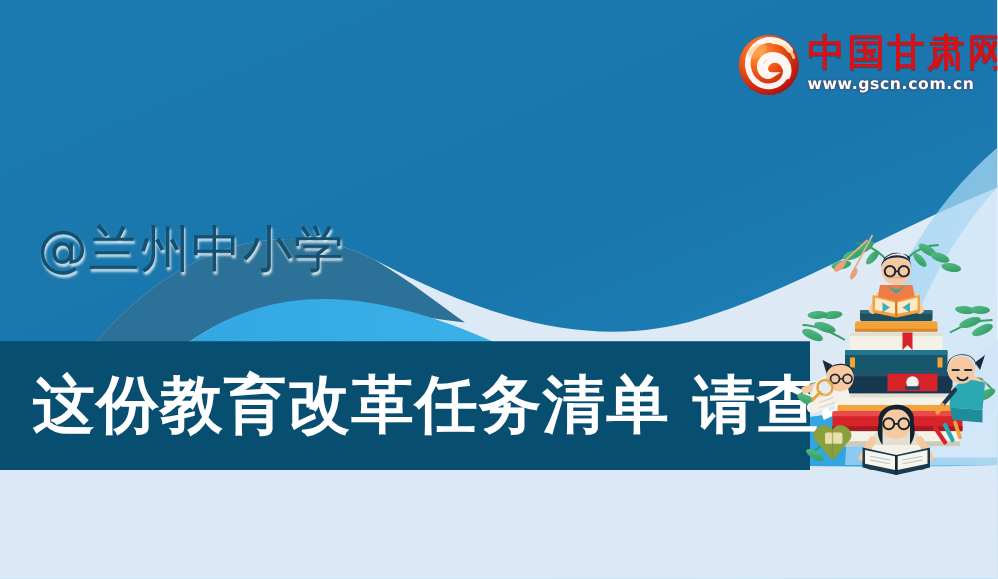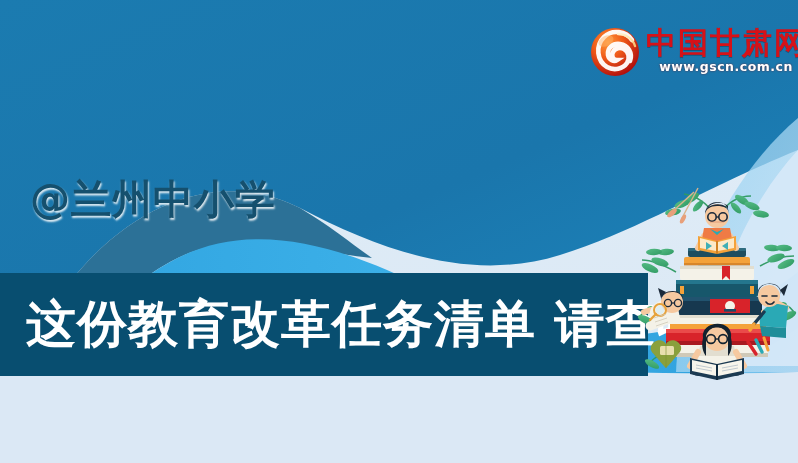--- a/index.html
+++ b/index.html
@@ -31,21 +31,20 @@
 
   
   .logo {
     position: absolute;
     left: 588px;
     top: 20px;
     width: 206px;
     height: 62px;
     display: flex;
     align-items: center;
-    text-align: center;
   }
   .logo-mark {
     position: relative;
     width: 54px;
     height: 54px;
     flex: 0 0 54px;
   }
   .logo-text-wrap {
     margin-left: 4px;
     display: flex;
@@ -73,21 +72,21 @@
     text-shadow: 0 0 2px rgba(140,0,0,0.7);
   }
 
   
   .subtitle {
     position: absolute;
     left: 30px;
     top: 172px;
     font-family: "DejaVu Sans", sans-serif;
     font-size: 40px;
-    font-weight: bold;
+    font-weight: normal;
     color: #15506e;
     letter-spacing: 1px;
     white-space: nowrap;
     text-shadow: 1px 2px 2px rgba(255,255,255,0.85);
   }
 
   .title-band {
     position: absolute;
     left: 0;
     top: 273px;

